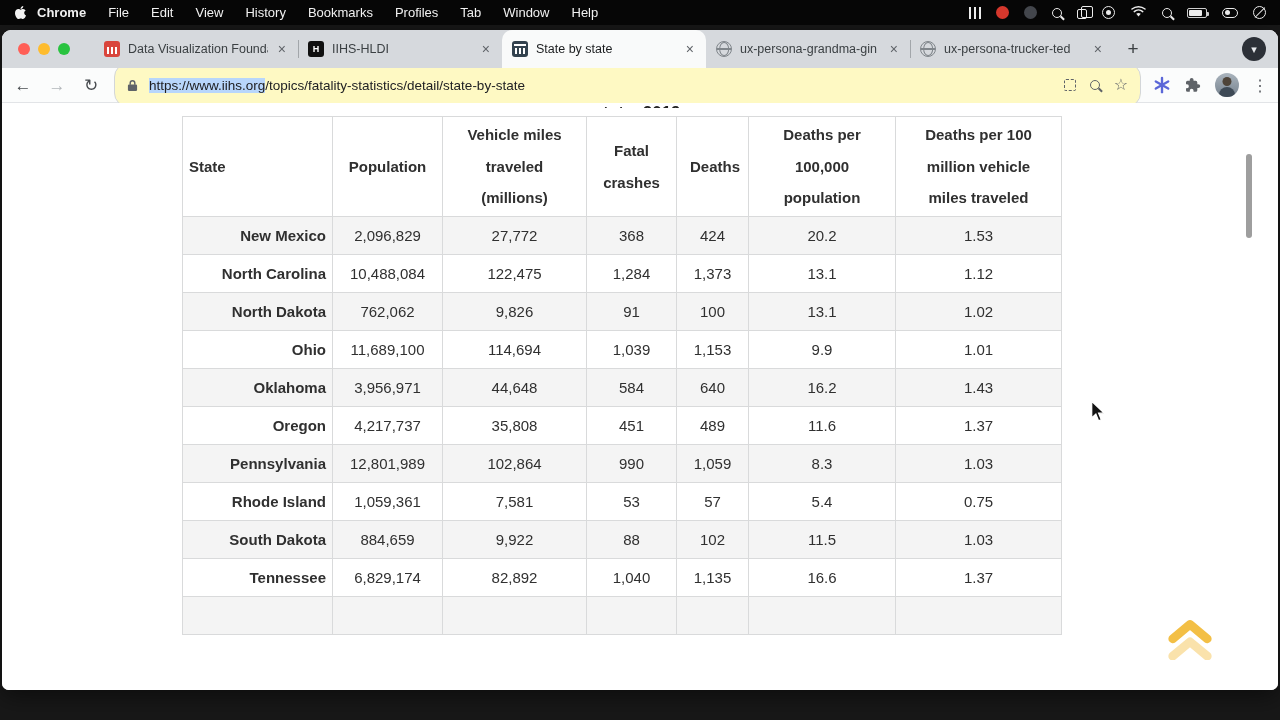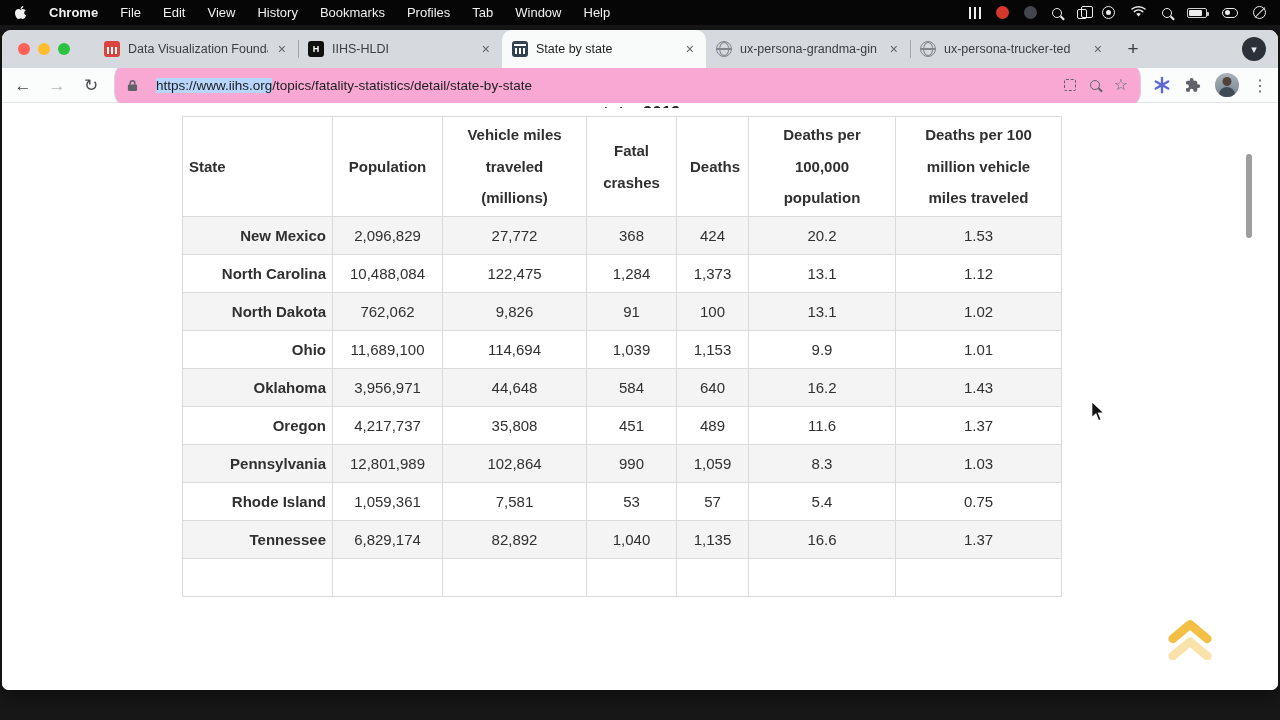--- a/index.html
+++ b/index.html
@@ -3,21 +3,21 @@
 <meta charset="utf-8">
 <style>
   * { box-sizing: border-box; margin: 0; padding: 0; }
   html,body { width:1280px; height:720px; overflow:hidden; }
   body { background:#181818; font-family:"Liberation Sans", sans-serif; position:relative; }
 
   
   .menubar { position:absolute; top:0; left:0; right:0; height:25px; background:#060606;
              color:#f1f1f1; display:flex; align-items:center; justify-content:space-between;
              font-size:13px; padding:0 14px; z-index:50; }
-  .mb-left { display:flex; align-items:center; gap:22px; }
+  .mb-left { display:flex; align-items:center; gap:10px; }
   .mb-item { white-space:nowrap; }
   .mb-item.bold { font-weight:bold; }
   .mb-right { display:flex; align-items:center; gap:15px; }
   .mi { display:inline-block; position:relative; }
   .i-bars { width:12px; height:12px; background:linear-gradient(90deg,#ececec 0 2px,transparent 2px 5px,#ececec 5px 7px,transparent 7px 10px,#ececec 10px 12px); }
   .i-red  { width:13px; height:13px; border-radius:50%; background:#d5372c; }
   .i-dark { width:13px; height:13px; border-radius:50%; background:#43464c; }
   .mag { position:relative; width:10px; height:10px; border:1.6px solid #5f6368; border-radius:50%; display:inline-block; }
   .mag::after { content:""; position:absolute; width:5px; height:1.6px; background:#5f6368; transform:rotate(45deg); right:-4px; bottom:-2px; }
   .mag.w { border-color:#ececec; } .mag.w::after { background:#ececec; }
@@ -67,22 +67,22 @@
   .newtab { align-self:center; width:26px; height:26px; margin-left:6px; display:flex; align-items:center;
         justify-content:center; color:#3c4043; font-size:19px; }
   .tabsearch { position:absolute; right:12px; top:7px; width:24px; height:24px; border-radius:50%;
         background:#2c3037; color:#e8eaed; display:flex; align-items:center; justify-content:center; font-size:11px; }
 
   
   .toolbar { height:35px; background:#fbfcfc; display:flex; align-items:center; padding:0 10px;
              gap:12px; border-bottom:1px solid #e2e4e7; }
   .navbtn { font-size:17px; color:#474b4f; width:22px; text-align:center; line-height:1; }
   .navbtn.disabled { color:#b2b6ba; }
-  .omnibox { flex:1; height:44px; background:#f9a8d4; border:1px solid #d3d6d9; border-radius:14px;
-             display:flex; align-items:center; padding:0 12px; gap:18px; font-size:13.5px; color:#202124; min-width:0; }
+  .omnibox { flex:1; height:44px; background:#fef9c3; border:1px solid #d3d6d9; border-radius:14px;
+             display:flex; align-items:center; padding:0 12px; gap:11px; font-size:13.5px; color:#202124; min-width:0; }
   .url { white-space:nowrap; overflow:hidden; flex:1; }
   .url .sel { background:#b8d6fb; }
   .ob-icons { display:flex; gap:14px; align-items:center; flex:0 0 auto; }
   .grid-ic { width:12px; height:12px; border:1.2px dashed #5f6368; border-radius:2px; display:inline-block; }
   .star { font-size:16px; color:#5f6368; line-height:1; }
   .ext-area { display:flex; gap:13px; align-items:center; }
   .dots { font-size:16px; color:#5f6368; }
   .avatar { width:24px; height:24px; border-radius:50%; position:relative; overflow:hidden;
             background:linear-gradient(#aab4bd,#76828e); display:inline-block; }
   .avatar::before { content:""; position:absolute; top:4px; left:50%; transform:translateX(-50%);
@@ -325,20 +325,29 @@
           <tr>
             <td>Rhode Island</td>
             <td>1,059,361</td>
             <td>7,581</td>
             <td>53</td>
             <td>57</td>
             <td>5.4</td>
             <td>0.75</td>
           </tr>
           <tr>
+            <td>South Dakota</td>
+            <td>884,659</td>
+            <td>9,922</td>
+            <td>88</td>
+            <td>102</td>
+            <td>11.5</td>
+            <td>1.03</td>
+          </tr>
+          <tr>
             <td>Tennessee</td>
             <td>6,829,174</td>
             <td>82,892</td>
             <td>1,040</td>
             <td>1,135</td>
             <td>16.6</td>
             <td>1.37</td>
           </tr>
           <tr>
             <td></td>

